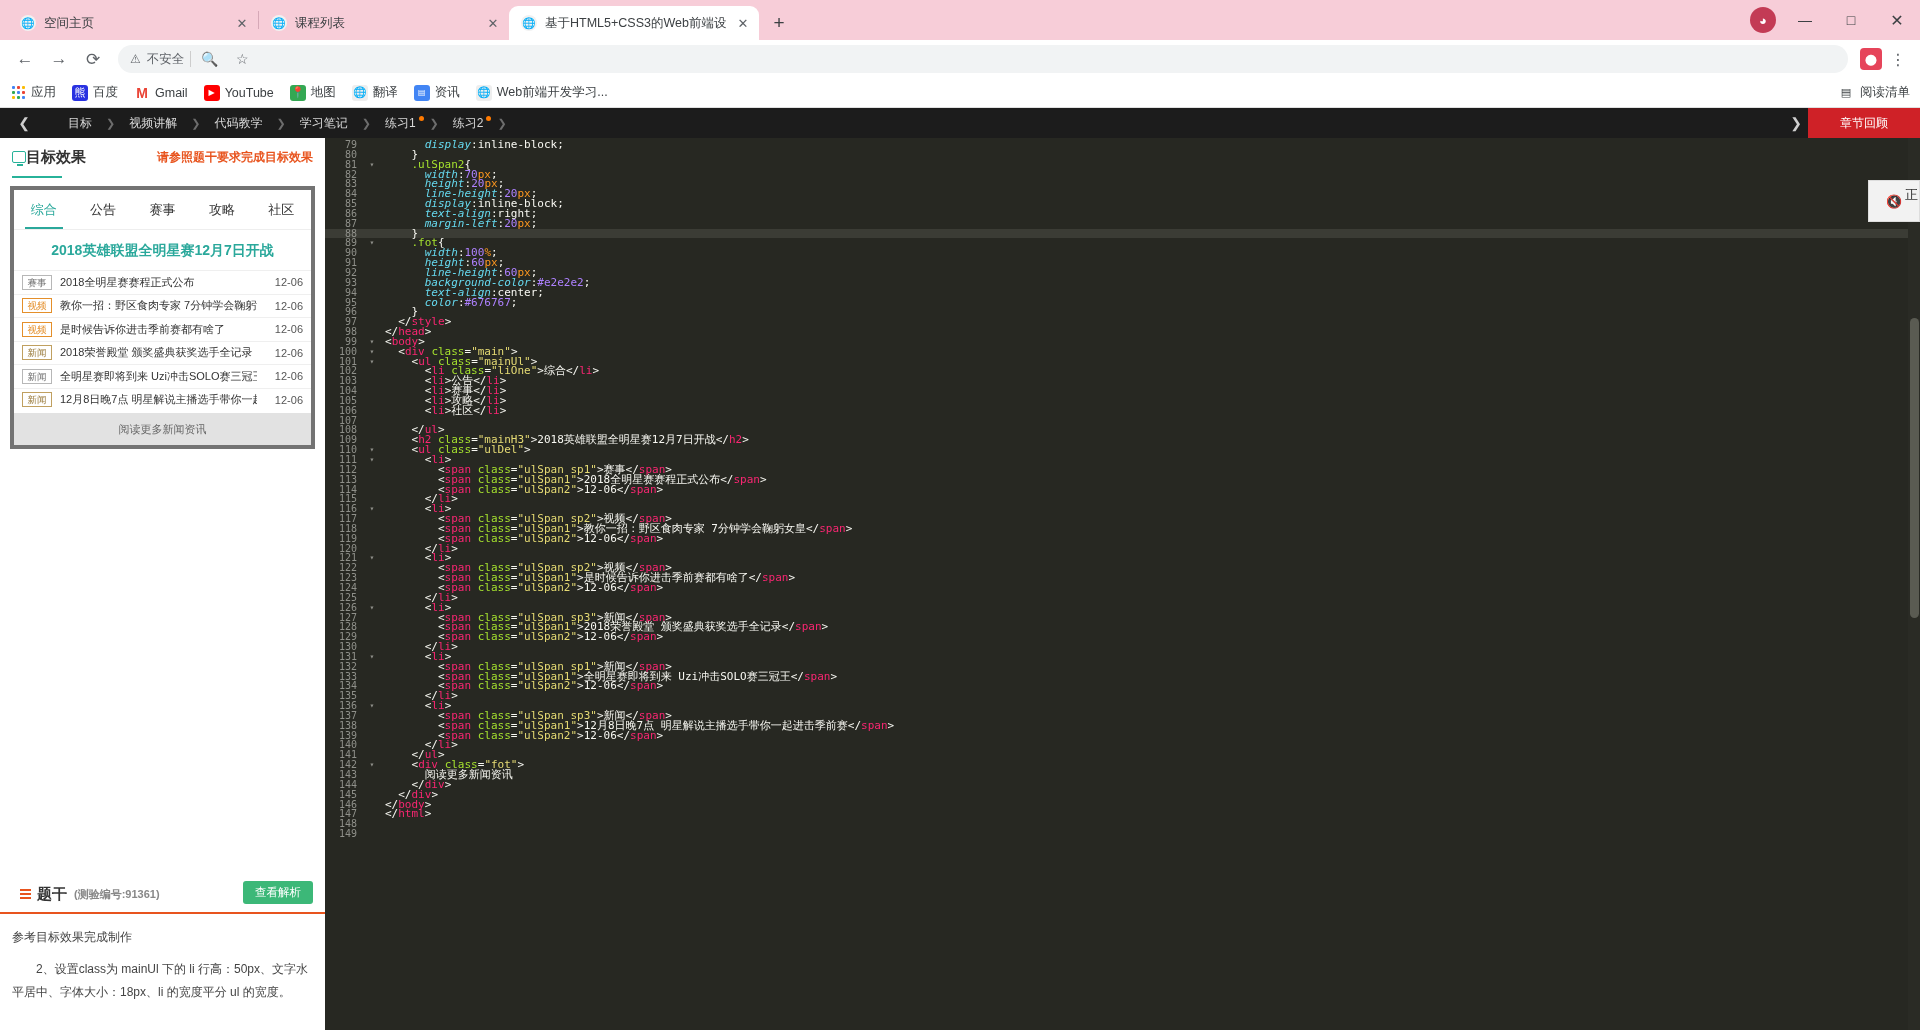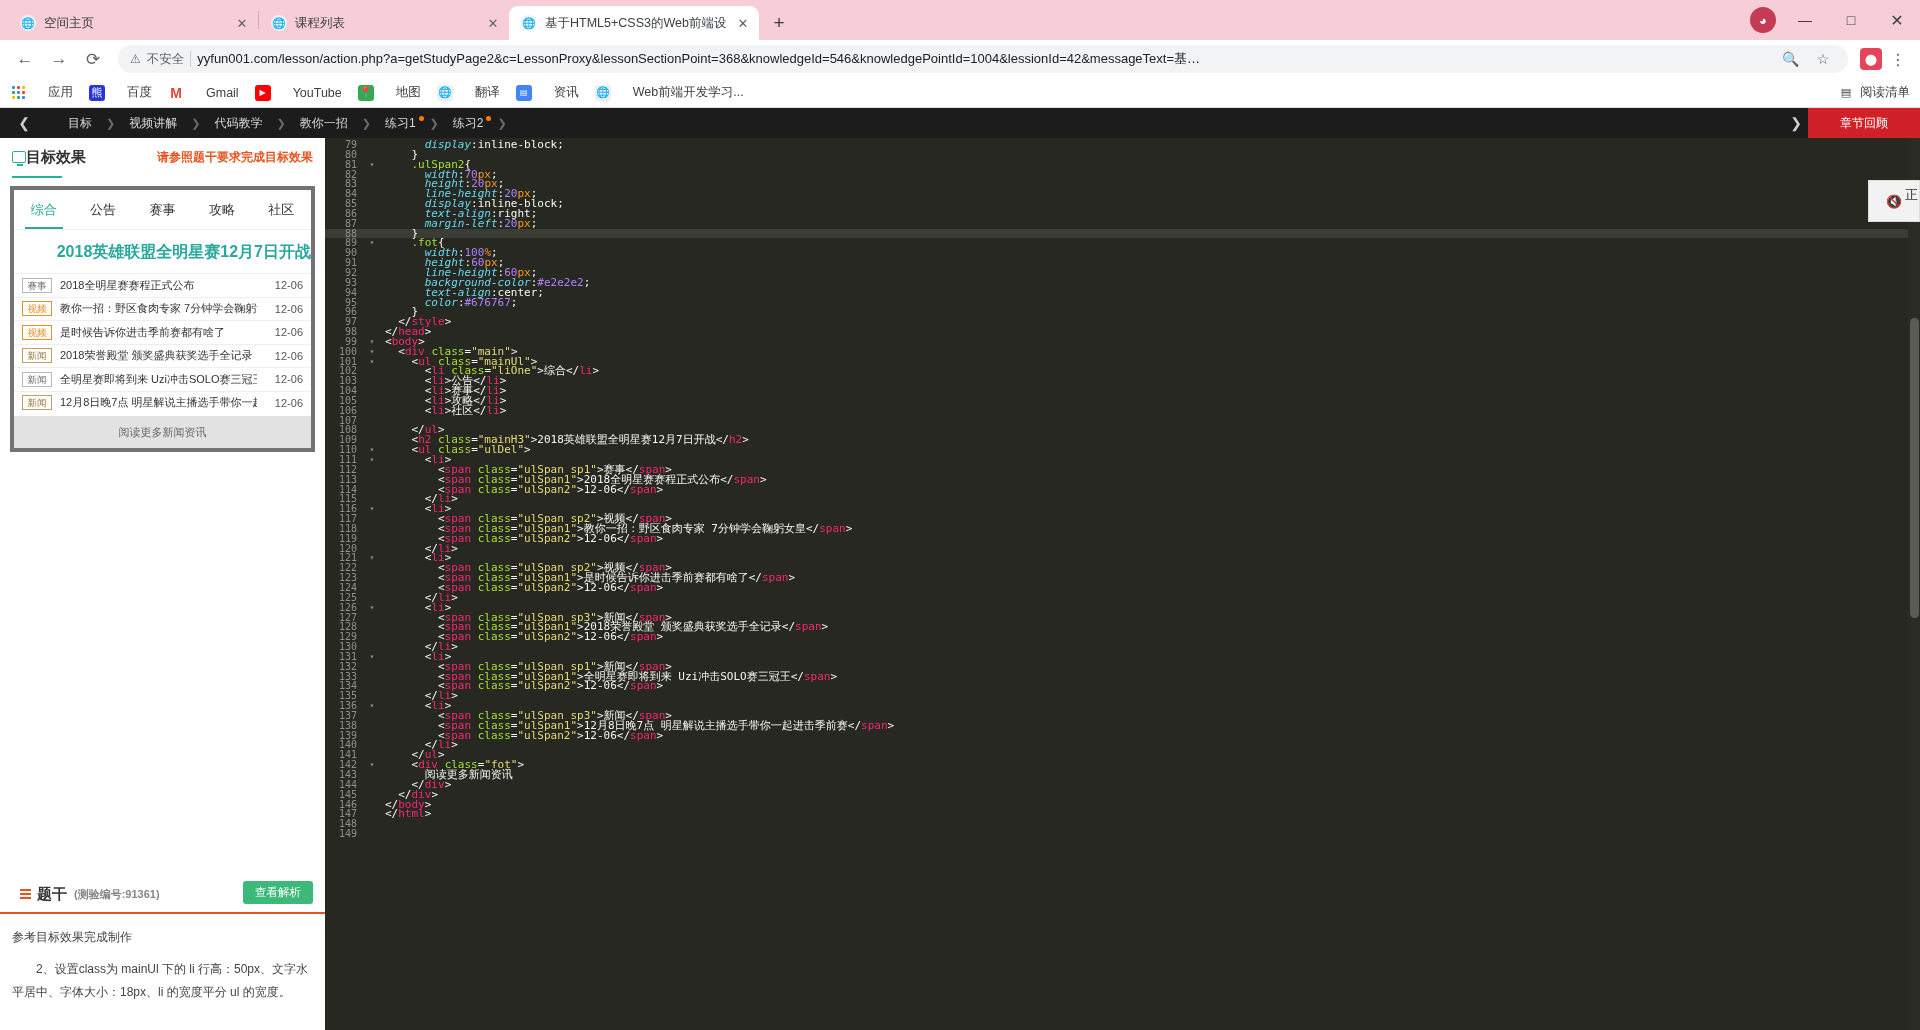--- a/index.html
+++ b/index.html
@@ -68,21 +68,21 @@
             display:flex;align-items:center;justify-content:center;font-size:11px; }
   .kebab { width:24px;height:26px;display:flex;align-items:center;justify-content:center;
            font-size:16px;color:#5f6368; }
 
   
   .bmbar {
     height:30px; background:#fff; display:flex; align-items:center; padding:0 10px;
     gap:16px; font-size:12.5px; color:#3c4043; border-bottom:1px solid #e0e0e0;
     position:relative;
   }
-  .bm { display:flex;align-items:center;gap:22px;white-space:nowrap; }
+  .bm { display:flex;align-items:center;gap:5px;white-space:nowrap; }
   .bm-ico { width:16px;height:16px;display:flex;align-items:center;justify-content:center;font-size:11px;border-radius:3px; }
   .bm-right { position:absolute; right:10px; display:flex;align-items:center;gap:6px;font-size:12.5px; }
   .apps-grid { display:grid;grid-template-columns:repeat(3,3px);grid-gap:2px; }
   .apps-grid i { width:3px;height:3px;display:block;border-radius:1px; }
 
   
   .stepbar {
     height:30px; background:#1c1c1c; display:flex; align-items:center;
     color:#d8d8d8; font-size:12px; position:relative; padding-left:10px;
   }
@@ -118,21 +118,21 @@
   .mainUl { display:flex; height:40px; list-style:none; border-bottom:1px solid #eee; }
   .mainUl li {
     flex:1; text-align:center; line-height:40px; font-size:13px; color:#333;
     position:relative;
   }
   .mainUl li.liOne { color:#2aa89b; }
   .mainUl li.liOne:after {
     content:""; position:absolute; left:18%; right:18%; bottom:0; height:2px; background:#2aa89b;
   }
   .mainH3 {
-    text-align:right; color:#2aa89b; font-size:16px; font-weight:bold; padding:12px 0 10px;
+    text-align:center; color:#2aa89b; font-size:14px; font-weight:bold; padding:12px 0 10px;
   }
   .ulDel { list-style:none; }
   .ulDel li {
     display:flex; align-items:center; height:23.5px; border-top:1px solid #efefef;
     padding:0 8px; font-size:11px;
   }
   .sp { width:30px;flex:0 0 30px;text-align:center;font-size:9.5px;line-height:14px;
         border:1px solid #bbb;color:#777;margin-right:8px;height:15px; }
   .sp1t { border-color:#b7b7b7;color:#6f6f6f; }
   .sp2t { border-color:#e48f2a;color:#e48f2a; }
@@ -225,21 +225,20 @@
 </div>
 
 <div class="omnirow">
   <span class="navbtn">←</span>
   <span class="navbtn">→</span>
   <span class="navbtn">⟳</span>
   <div class="omnibox">
     <span class="warn-ico">⚠</span>
     <span class="notsecure">不安全</span>
     <span class="vdiv"></span>
-    <span class="url">yyfun001.com/lesson/action.php?a=getStudyPage2&amp;c=LessonProxy&amp;lessonSectionPoint=368&amp;knowledgeId=546&amp;knowledgePointId=1004&amp;lessionId=42&amp;messageText=基…</span>
     <span class="ext-ico">🔍</span>
     <span class="ext-ico">☆</span>
   </div>
   <div class="omni-right">
     <span class="ext-ico">
         <span class="puzzle">⬤</span>
       </span>
     <span class="kebab">⋮</span>
   </div>
 </div>
@@ -297,21 +296,21 @@
 
 <div class="stepbar">
   <span class="step-arrow">❮</span>
   <div class="steps">
     <span class="step">目标</span>
     <span class="chev">❯</span>
     <span class="step">视频讲解</span>
     <span class="chev">❯</span>
     <span class="step">代码教学</span>
     <span class="chev">❯</span>
-    <span class="step">教你一招</span>
+    <span class="step">学习笔记</span>
     <span class="chev">❯</span>
     <span class="step"><span>练习1</span><i class="dot"></i></span>
     <span class="chev">❯</span>
     <span class="step"><span>练习2</span><i class="dot"></i></span>
     <span class="chev">❯</span>
   </div>
   <span class="step-next">❯</span>
   <div class="redbtn">章节回顾</div>
 </div>
 

